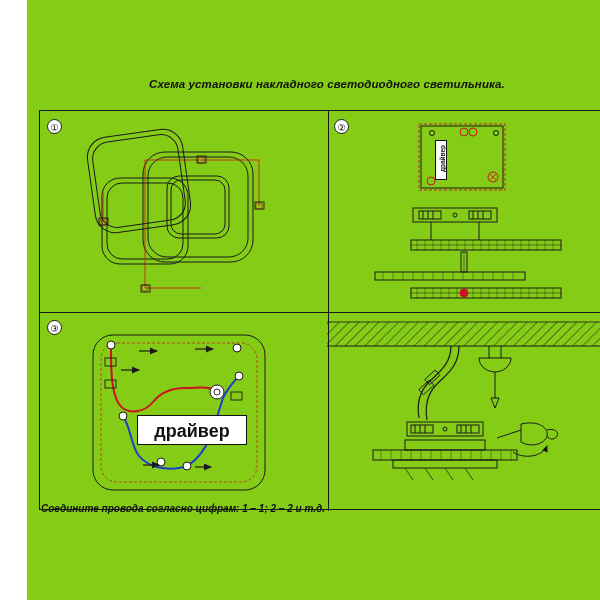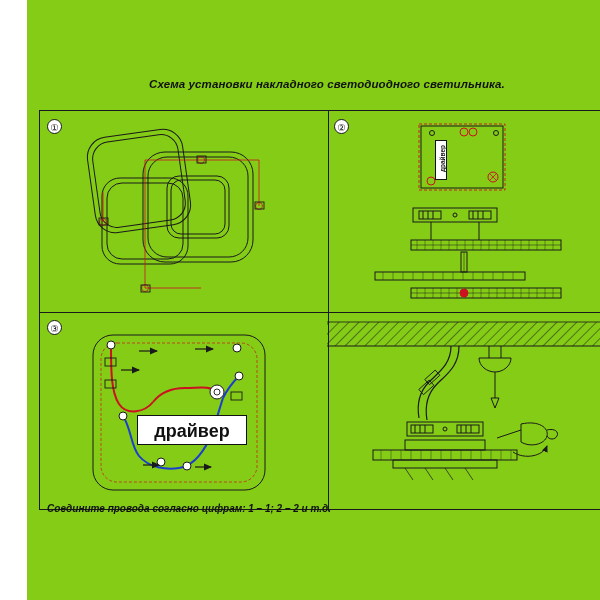--- a/index.html
+++ b/index.html
@@ -32,21 +32,21 @@
     font-weight: bold;
     font-size: 11.5px;
     color: #111111;
     letter-spacing: 0.1px;
   }
   .footnote {
     position: absolute;
     left: 14px;
     top: 503px;
     width: 290px;
-    text-align: right;
+    text-align: left;
     font-style: italic;
     font-weight: bold;
     font-size: 10px;
     color: #111111;
   }
   .grid {
     position: absolute;
     left: 12px;
     top: 110px;
     width: 576px;

